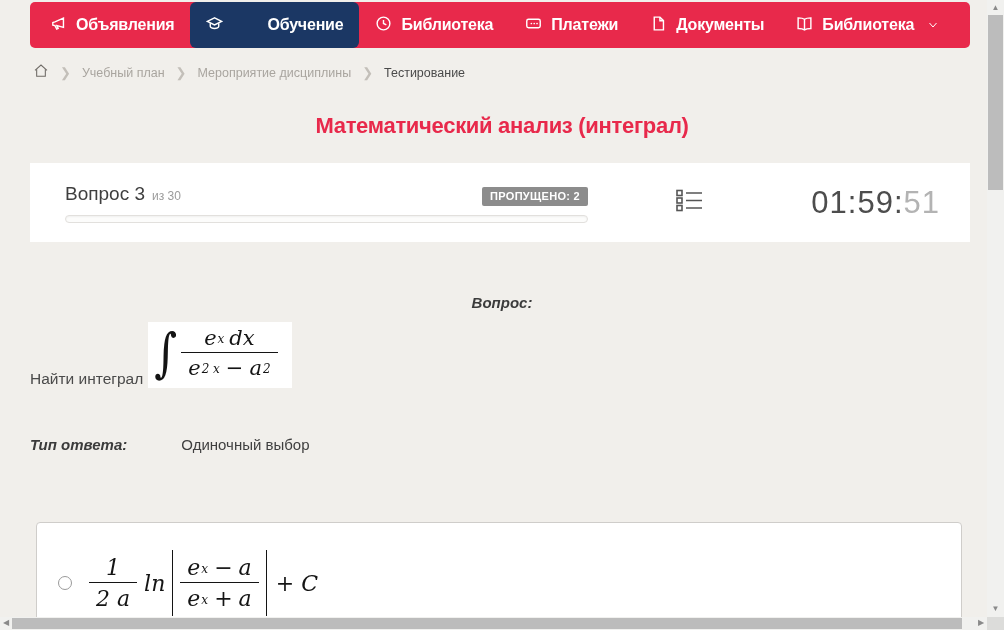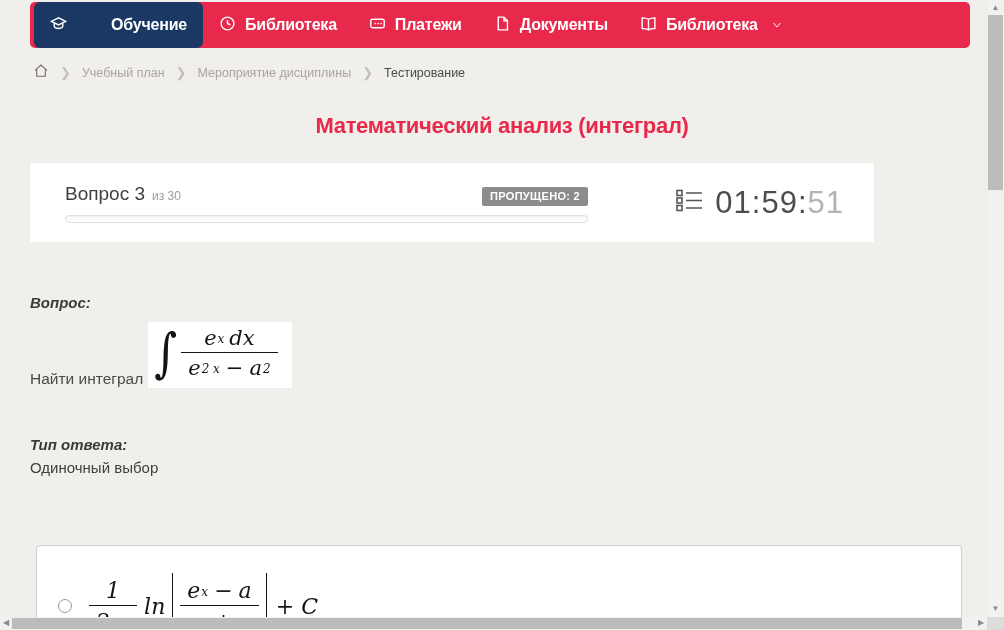--- a/index.html
+++ b/index.html
@@ -23,43 +23,43 @@
   .breadcrumb .home svg { width:16px; height:16px; stroke:#6f6b66; fill:none; stroke-width:1.6; }
   .breadcrumb .sep { color:#c3bfb9; font-size:13px; }
   .breadcrumb .crumb { cursor:pointer; }
   .breadcrumb .crumb.current { color:#4a4a4a; }
 
   
   .page-title { position:absolute; top:113px; left:0; width:100%; text-align:center;
                 color:#e8294b; font-size:22px; font-weight:bold; letter-spacing:-0.3px; }
 
   
-  .qcard { position:absolute; left:30px; top:163px; width:844px; height:79px; background:#fff;
+  .qcard { position:absolute; left:30px; top:163px; width:940px; height:79px; background:#fff;
            display:flex; align-items:center; }
   .q-left { margin-left:35px; width:523px; }
   .q-row { display:flex; align-items:baseline; }
   .q-title { font-size:19px; color:#3f3f3f; }
   .q-count { font-size:12px; color:#9b9b9b; margin-left:7px; }
   .q-badge { margin-left:auto; background:#8c8c8c; color:#fff; font-size:11px; font-weight:bold;
              padding:3px 8px 4px; border-radius:2px; letter-spacing:.3px; }
   .q-progress { margin-top:9px; height:8px; border:1px solid #e2e0dd; border-radius:5px;
                 background:#fcfcfb; box-shadow:inset 0 1px 2px rgba(0,0,0,.05); }
   .q-list-btn { margin-left:88px; cursor:pointer; display:flex; }
   .q-list-btn svg { width:27px; height:23px; stroke:#555; fill:none; stroke-width:1.6; }
   .q-timer { margin-left:auto; margin-right:30px; font-size:31px; color:#4d4d4d; letter-spacing:1px; }
   .q-timer .secs { color:#b3b3b3; }
 
   
   .main { position:absolute; left:30px; top:242px; width:944px; }
   .prompt-label, .type-label { font-style:italic; font-weight:bold; font-size:15px; color:#3b3b3b; }
-  .prompt-label { margin-top:52px; }
+  .prompt-label { margin-top:52px;text-align:center; }
   .q-line { margin-top:11px; display:flex; align-items:flex-end; font-size:15.5px; color:#4a4a4a; }
   .formula-box { background:#fff; padding:4px 14px 8px 6px; margin-left:5px; display:flex; align-items:center; }
-  .type-line { margin-top:48px; display:flex; align-items:baseline; gap:6px;flex-direction:column; }
-  .type-value { font-size:15px; color:#3f3f3f; }
+  .type-line { margin-top:48px; display:flex; align-items:baseline; gap:18px; }
+  .type-value { font-size:15px; color:#3f3f3f;margin-left:36px; }
 
   
   .math { font-family:"DejaVu Serif", serif; font-style:italic; color:#141414; display:flex; align-items:center; }
   .int-sign { font-size:44px; font-style:normal; line-height:.9; margin-right:4px; transform:scaleY(1.2); }
   .frac { display:inline-flex; flex-direction:column; align-items:center; }
   .frac .num { padding:0 7px 2px; display:flex; align-items:baseline; }
   .frac .den { border-top:1.5px solid #141414; padding:3px 7px 0; display:flex; align-items:baseline; }
   .math sup { font-size:12px; font-style:italic; margin-left:1px; transform:translateY(-2px); }
   .math .op { margin:0 6px; font-style:normal; }
   .qmath { font-size:21px; }
@@ -87,20 +87,28 @@
   .hscroll .left { left:0; }
   .hscroll .right { right:0; }
   .scroll-corner { position:absolute; right:0; bottom:0; width:17px; height:13px; background:#dcdcda; z-index:11; }
 </style>
 </head>
 <body>
 
 <div class="screen">
 
   <div class="navbar">
+    <div class="nav-item">
+      <span>
+        <svg viewBox="0 0 24 24">
+            <path d="M4 10.5v4l3 .5 2.5 5 2-1-1.8-4 9.3 2.5v-13L7 9.8z"></path>
+          </svg>
+      </span>
+      <span>Объявления</span>
+    </div>
     <div class="nav-item active">
       <span>
         <svg viewBox="0 0 24 24">
             <path d="M12 4L2 9l10 5 10-5-10-5z"></path>
             <path d="M6 11.5V16c0 1.5 3 3 6 3s6-1.5 6-3v-4.5"></path>
           </svg>
       </span>
       <span>Обучение</span>
     </div>
     <div class="nav-item">

